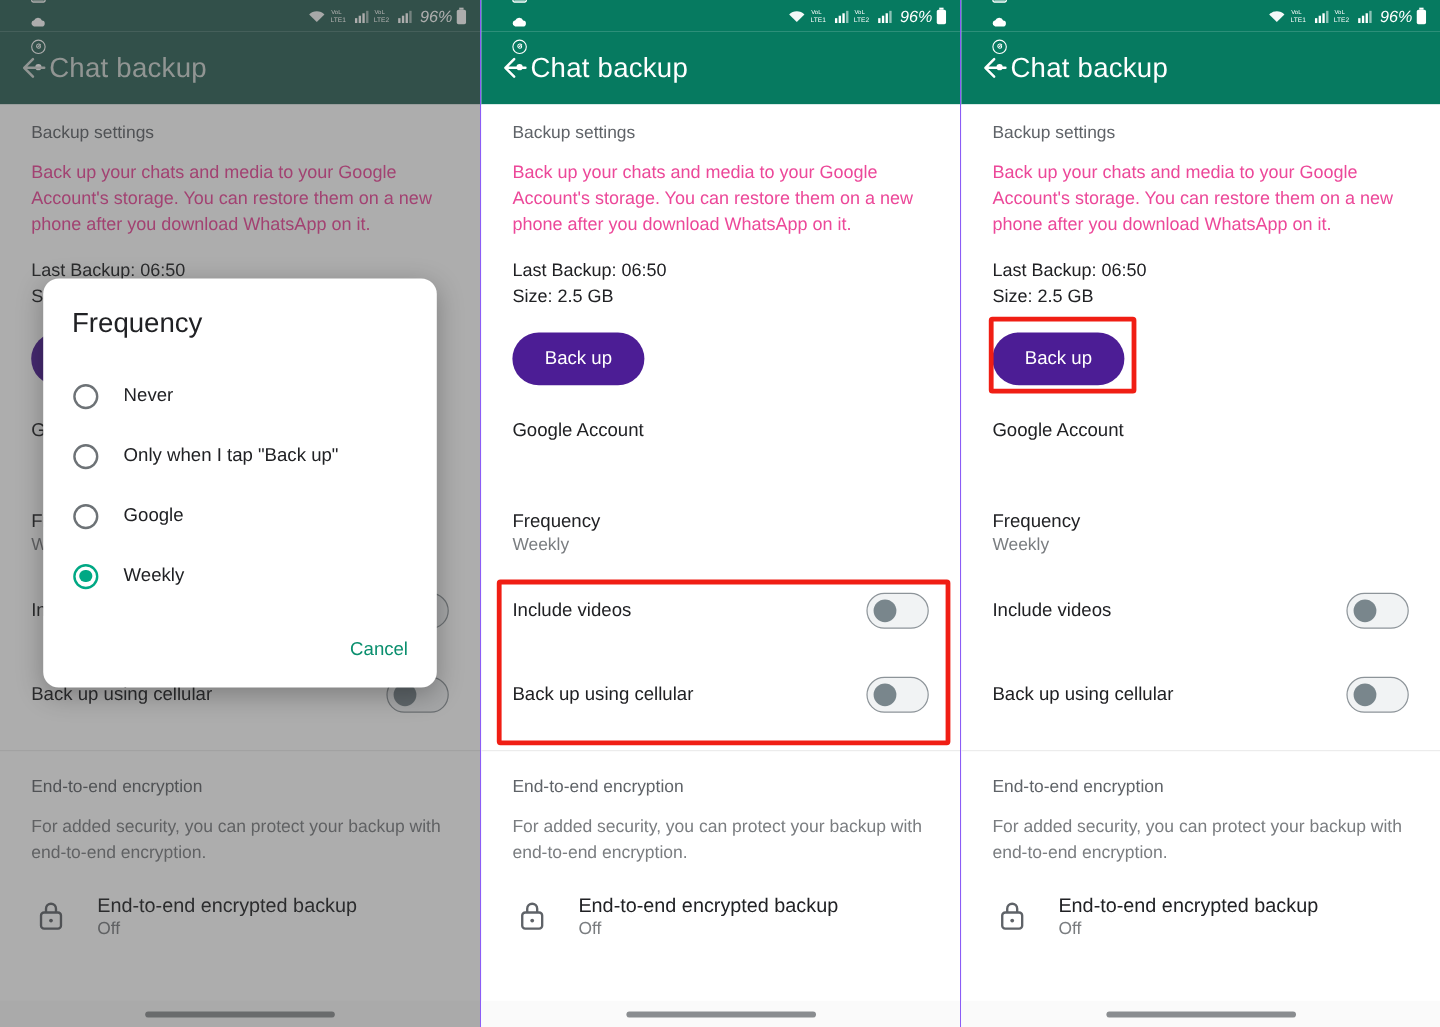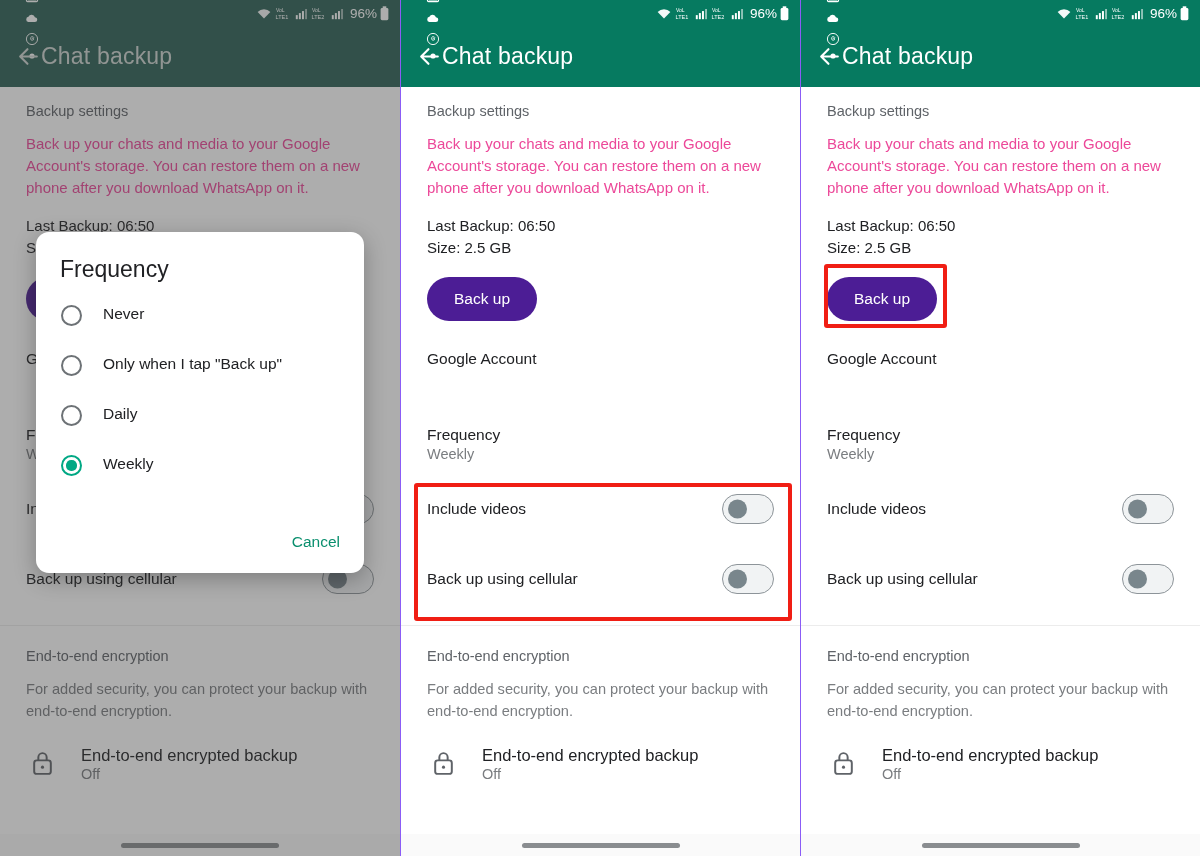--- a/index.html
+++ b/index.html
@@ -22,21 +22,21 @@
   .statusbar {
     height: 26px;
     background: #067A60;
     display: flex; align-items: center;
     padding: 0 11px 0 14px;
     color: #ffffff;
   }
   .sb-left { display: flex; align-items: center; gap: 7px; flex-direction: column; }
   .sb-time { font-size: 14px; letter-spacing: .1px; font-weight: 400; }
   .sb-right { margin-left: auto; display: flex; align-items: center; gap: 3px; }
-  .sb-pct { font-size: 13.5px; margin-left: 3px; }
+  .sb-pct { font-size: 13.5px; margin-left: 3px; font-style: italic; }
   .ico { display: inline-flex; align-items: center; }
 
   
   .appbar {
     height: 61px;
     background: #067A60;
     display: flex; align-items: center;
     padding-left: 16px;
   }
   .appbar-title {
@@ -160,21 +160,21 @@
     z-index: 10;
     box-shadow: 0 6px 22px rgba(0,0,0,.28);
     padding: 24px 0 0 0;
   }
   .dialog-title {
     font-size: 23px; color: #202124;
     padding: 0 0 0 24px;
   }
   .radio-list { padding-top: 22px; }
   .radio-row {
-    display: flex; align-items: flex-start;
+    display: flex; align-items: center;
     height: 50px;
     padding-left: 25px;
     gap: 21px;
     cursor: pointer;
   }
   .radio {
     width: 21px; height: 21px; border-radius: 50%;
     border: 2px solid #6d7276;
     flex: none; position: relative;
   }
@@ -354,21 +354,21 @@
         <div class="radio-row">
           <span class="radio"></span>
           <span class="radio-label">Never</span>
         </div>
         <div class="radio-row">
           <span class="radio"></span>
           <span class="radio-label">Only when I tap "Back up"</span>
         </div>
         <div class="radio-row">
           <span class="radio"></span>
-          <span class="radio-label">Daily</span>
+          <span class="radio-label">Google</span>
         </div>
         <div class="radio-row">
           <span class="radio on"></span>
           <span class="radio-label">Weekly</span>
         </div>
       </div>
       <div class="dialog-actions">
         <button class="cancel-btn">Cancel</button>
       </div>
     </div>

